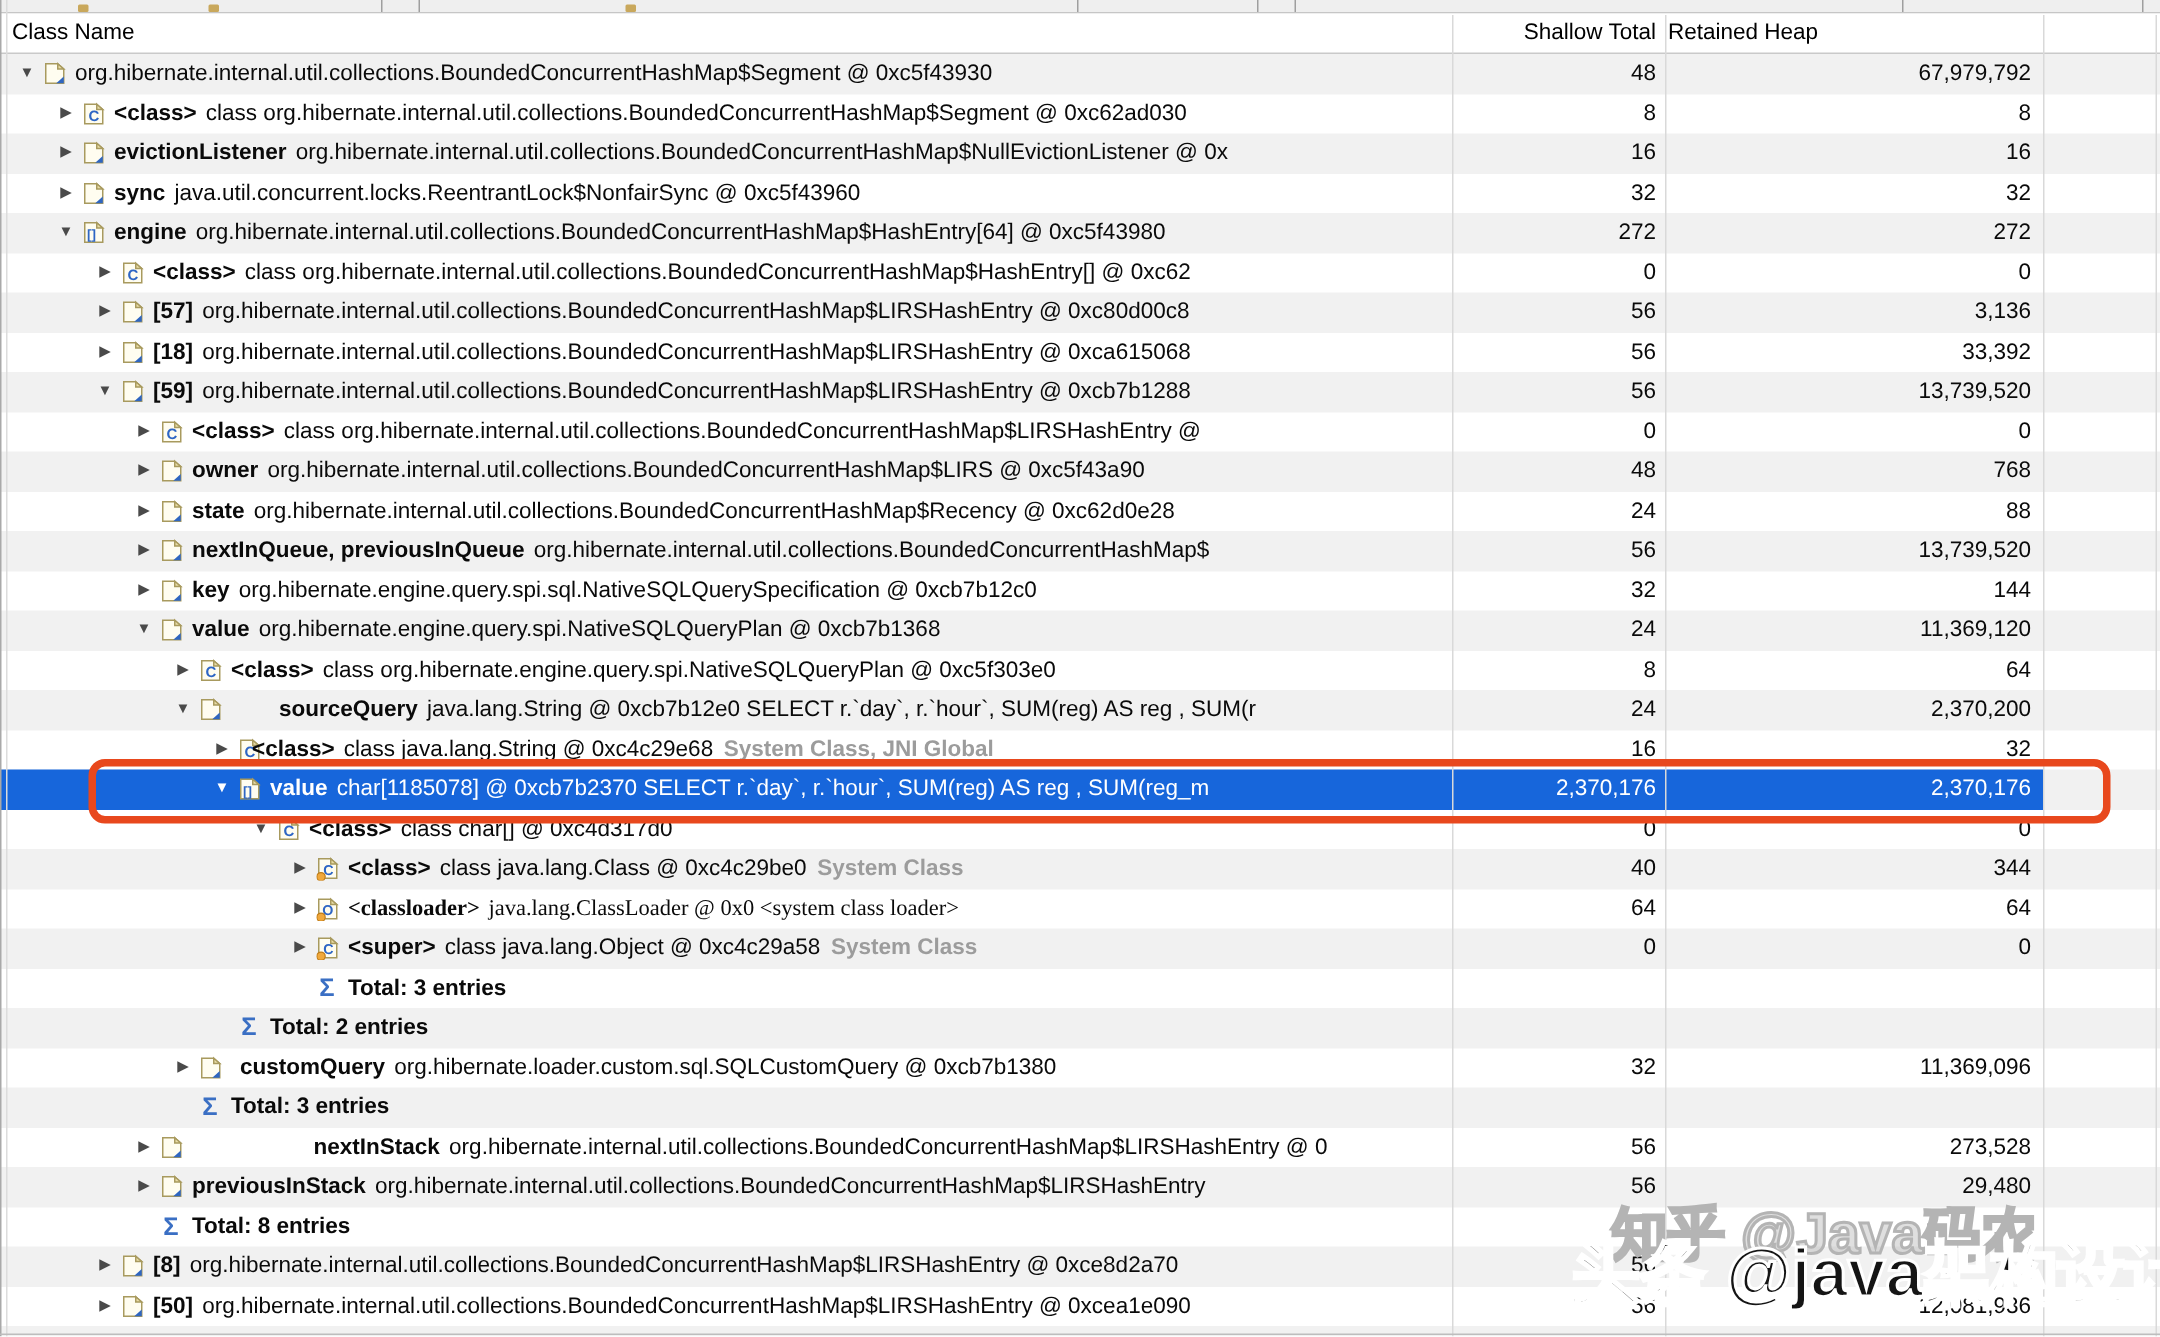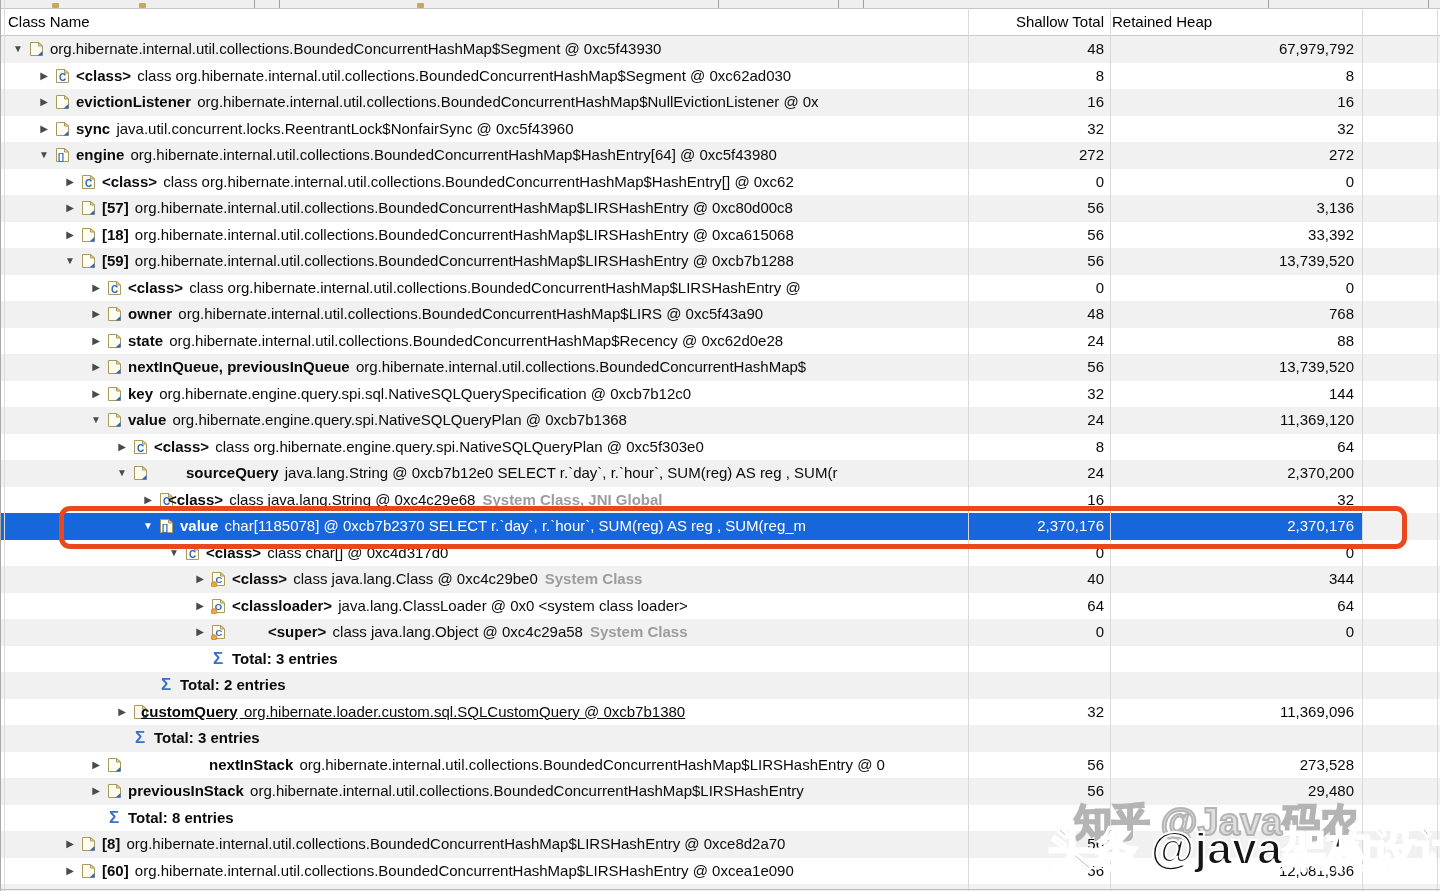--- a/index.html
+++ b/index.html
@@ -346,35 +346,35 @@
       <div class="row" style="top: 592.5px;">
         <span class="expander" style="left: 192px;">▶</span>
         <span class="icon" style="left: 210px;">
           <svg width="15" height="16" viewBox="0 0 15 16">
             <path d="M1.5 1.5h8l4 3.5v9.5h-12z" fill="#fffdf0" stroke="#a89a5e"></path>
             <path d="M9.5 1.5l4 3.5h-4z" fill="#e9dca6" stroke="#a89a5e"></path>
             <text x="3.8" y="12" font-size="9.5" font-weight="bold" fill="#2e66c4" font-family="Liberation Sans,sans-serif">O</text>
             <circle cx="3" cy="13.5" r="2.8" fill="#f0a83c" stroke="#c07c17" stroke-width="0.8"></circle>
           </svg>
         </span>
-        <span class="txt" style="left: 232px; width: 734px;"><span class="lbl">&lt;classloader&gt;</span> <span>java.lang.ClassLoader @ 0x0  &lt;system class loader&gt;</span></span>
+        <span class="txt" style="left: 232px; width: 734px; font-family: Liberation Serif, serif;"><span class="lbl">&lt;classloader&gt;</span> <span>java.lang.ClassLoader @ 0x0  &lt;system class loader&gt;</span></span>
         <span class="num sh">64</span>
         <span class="num rh">64</span>
       </div>
       <div class="row alt" style="top: 619px;">
         <span class="expander" style="left: 192px;">▶</span>
         <span class="icon" style="left: 210px;">
           <svg width="15" height="16" viewBox="0 0 15 16">
             <path d="M1.5 1.5h8l4 3.5v9.5h-12z" fill="#fffdf0" stroke="#a89a5e"></path>
             <path d="M9.5 1.5l4 3.5h-4z" fill="#e9dca6" stroke="#a89a5e"></path>
             <text x="4.5" y="12" font-size="9.5" font-weight="bold" fill="#2e66c4" font-family="Liberation Sans,sans-serif">C</text>
             <circle cx="3" cy="13.5" r="2.8" fill="#f0a83c" stroke="#c07c17" stroke-width="0.8"></circle>
           </svg>
         </span>
-        <span class="txt" style="left: 232px; width: 734px; margin-left: 36px;"><span class="lbl">&lt;super&gt;</span> <span>class java.lang.Object @ 0xc4c29a58</span><span class="note">System Class</span></span>
+        <span class="txt" style="left: 232px; width: 734px;"><span class="lbl">&lt;super&gt;</span> <span>class java.lang.Object @ 0xc4c29a58</span><span class="note">System Class</span></span>
         <span class="num sh">0</span>
         <span class="num rh">0</span>
       </div>
       <div class="row" style="top: 645.5px;">
         <span class="icon" style="left: 210px;">
           <span class="sig">Σ</span>
         </span>
         <span class="txt" style="left: 232px; width: 734px;"><span class="lbl">Total: 3 entries</span> </span>
         <span class="num sh"></span>
         <span class="num rh"></span>
@@ -389,21 +389,21 @@
       </div>
       <div class="row" style="top: 698.5px;">
         <span class="expander" style="left: 114px;">▶</span>
         <span class="icon" style="left: 132px;">
           <svg width="15" height="16" viewBox="0 0 15 16">
             <path d="M1.5 1.5h8l4 3.5v9.5h-12z" fill="#fffdf0" stroke="#a89a5e"></path>
             <path d="M9.5 1.5l4 3.5h-4z" fill="#e9dca6" stroke="#a89a5e"></path>
             <path d="M13.5 10v4.5h-5z" fill="#2f66c0"></path>
           </svg>
         </span>
-        <span class="txt" style="left: 141px; width: 812px; text-decoration: underline;"><span class="lbl">customQuery</span> <span>org.hibernate.loader.custom.sql.SQLCustomQuery @ 0xcb7b1380</span></span>
+        <span class="txt" style="left: 160px; width: 812px;"><span class="lbl">customQuery</span> <span>org.hibernate.loader.custom.sql.SQLCustomQuery @ 0xcb7b1380</span></span>
         <span class="num sh">32</span>
         <span class="num rh">11,369,096</span>
       </div>
       <div class="row alt" style="top: 725px;">
         <span class="icon" style="left: 132px;">
           <span class="sig">Σ</span>
         </span>
         <span class="txt" style="left: 154px; width: 812px;"><span class="lbl">Total: 3 entries</span> </span>
         <span class="num sh"></span>
         <span class="num rh"></span>
@@ -457,21 +457,21 @@
       </div>
       <div class="row" style="top: 857.5px;">
         <span class="expander" style="left: 62px;">▶</span>
         <span class="icon" style="left: 80px;">
           <svg width="15" height="16" viewBox="0 0 15 16">
             <path d="M1.5 1.5h8l4 3.5v9.5h-12z" fill="#fffdf0" stroke="#a89a5e"></path>
             <path d="M9.5 1.5l4 3.5h-4z" fill="#e9dca6" stroke="#a89a5e"></path>
             <path d="M13.5 10v4.5h-5z" fill="#2f66c0"></path>
           </svg>
         </span>
-        <span class="txt" style="left: 102px; width: 864px;"><span class="lbl">[60]</span> <span>org.hibernate.internal.util.collections.BoundedConcurrentHashMap$LIRSHashEntry @ 0xcea1e090</span></span>
+        <span class="txt" style="left: 102px; width: 864px;"><span class="lbl">[50]</span> <span>org.hibernate.internal.util.collections.BoundedConcurrentHashMap$LIRSHashEntry @ 0xcea1e090</span></span>
         <span class="num sh">56</span>
         <span class="num rh">12,081,936</span>
       </div>
     </div>
 
   <div class="bottomsliver"></div>
   <div class="bottomline"></div>
 
   <div class="vsep" style="left:968px"></div>
   <div class="vsep" style="left:1110px"></div>

